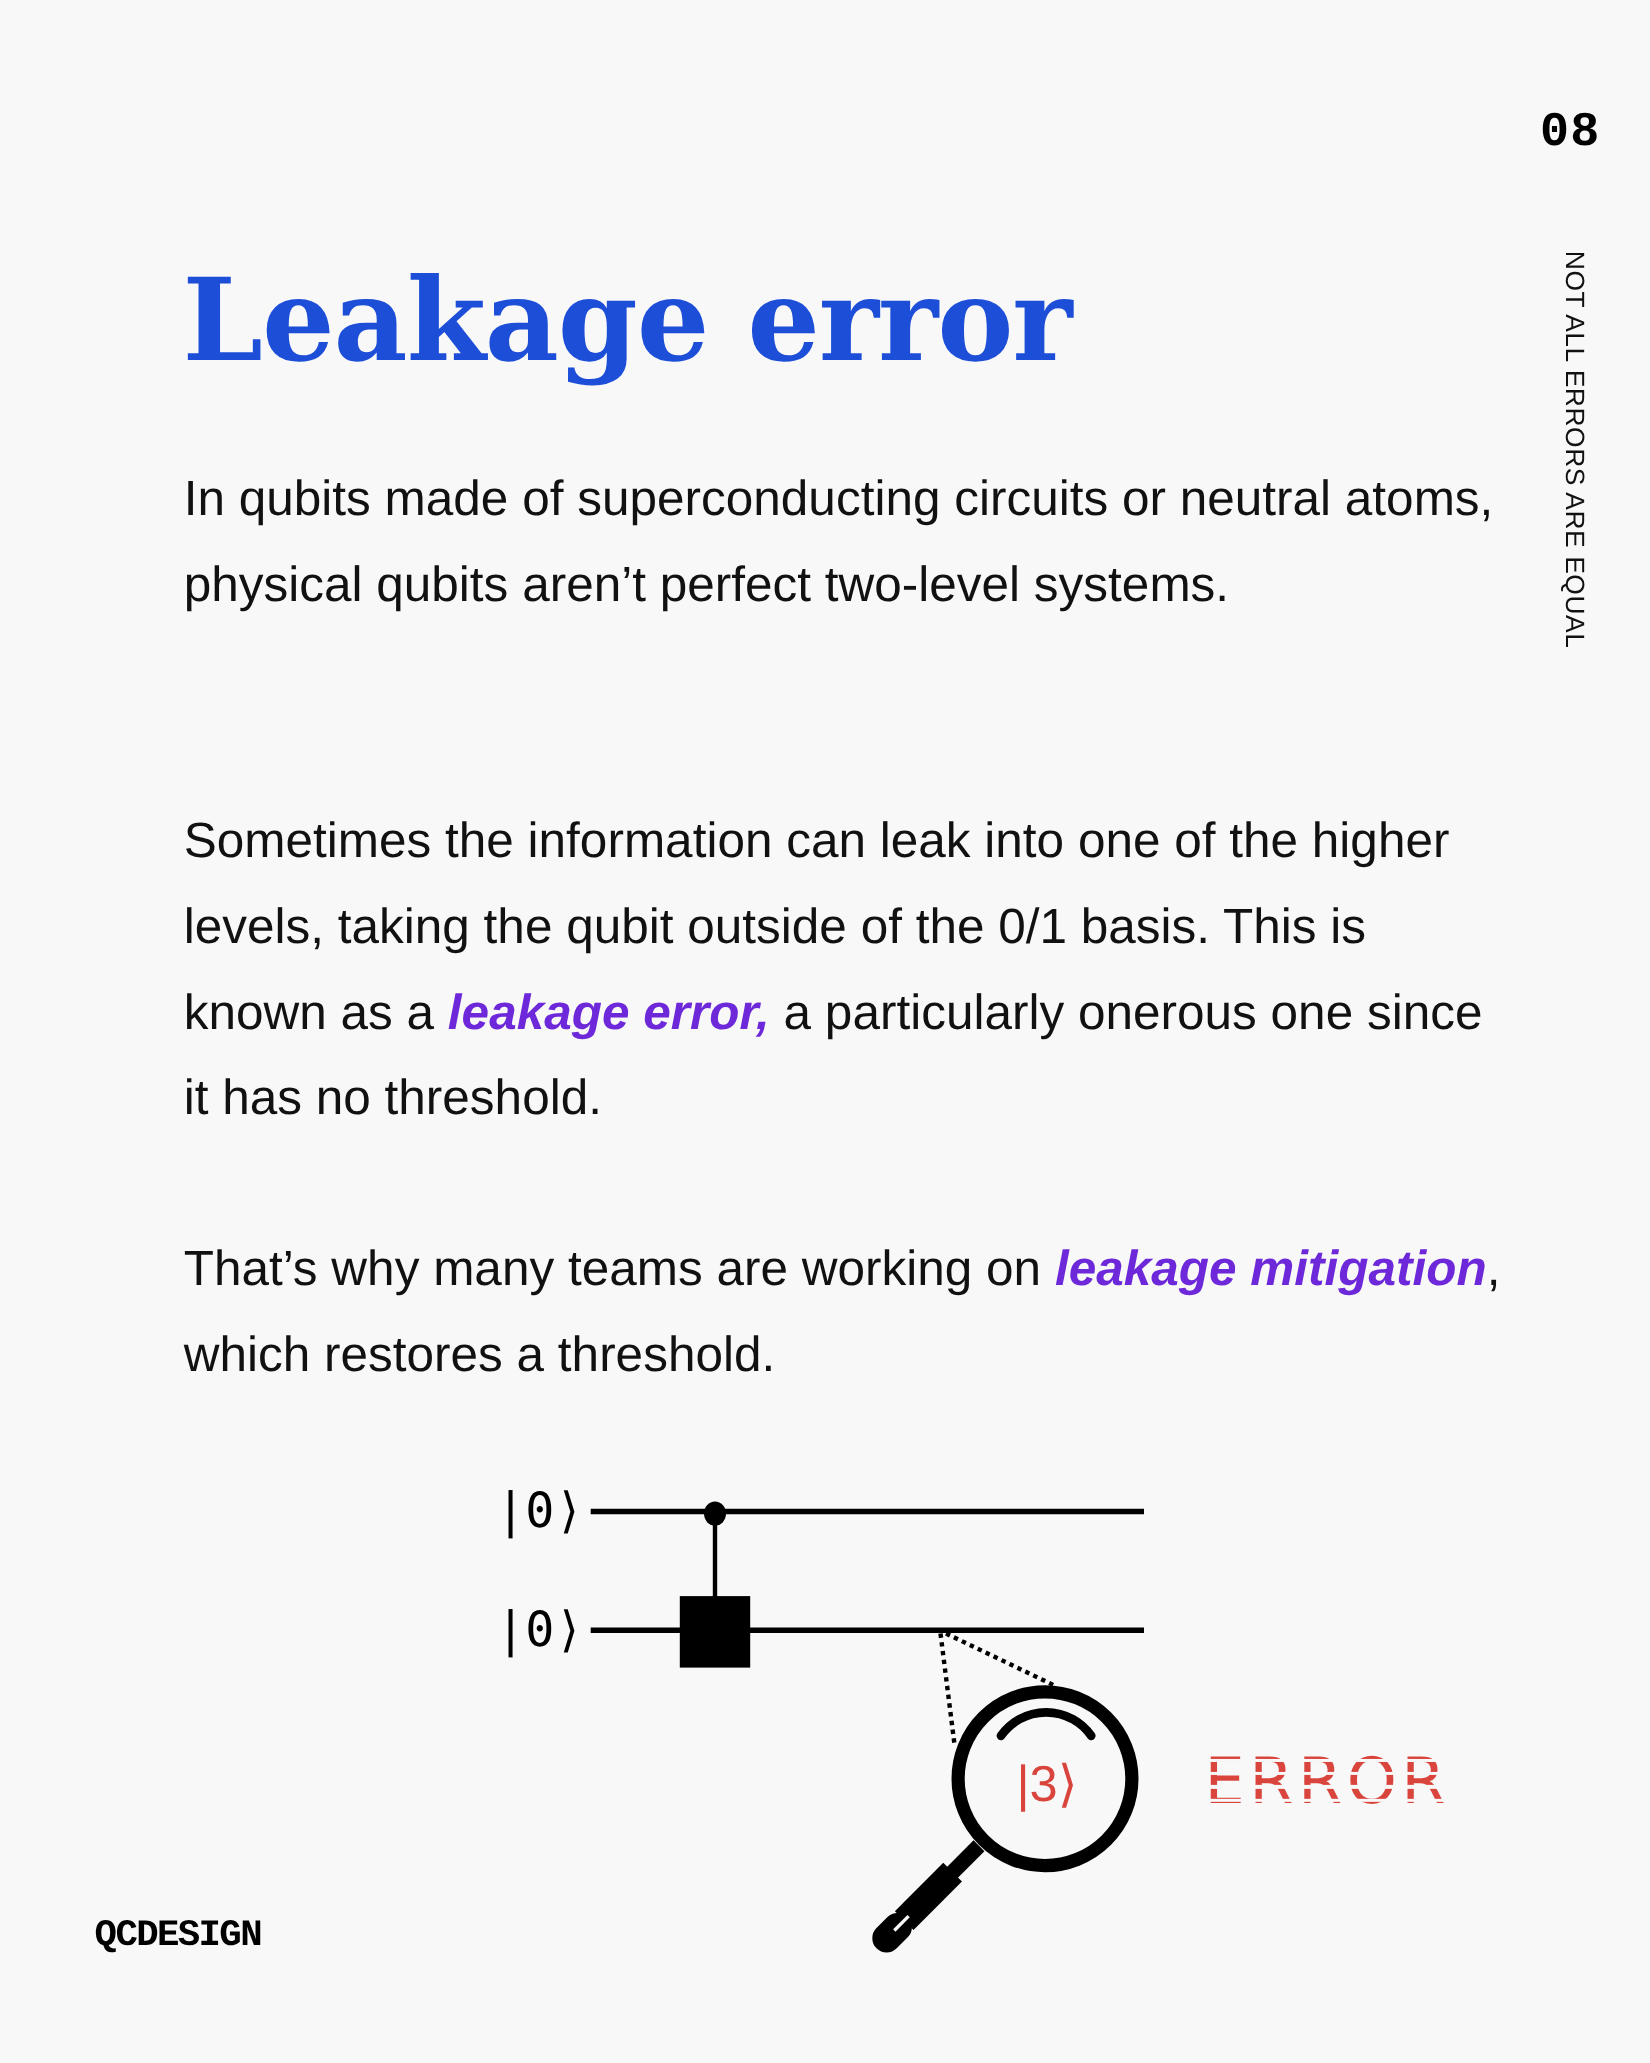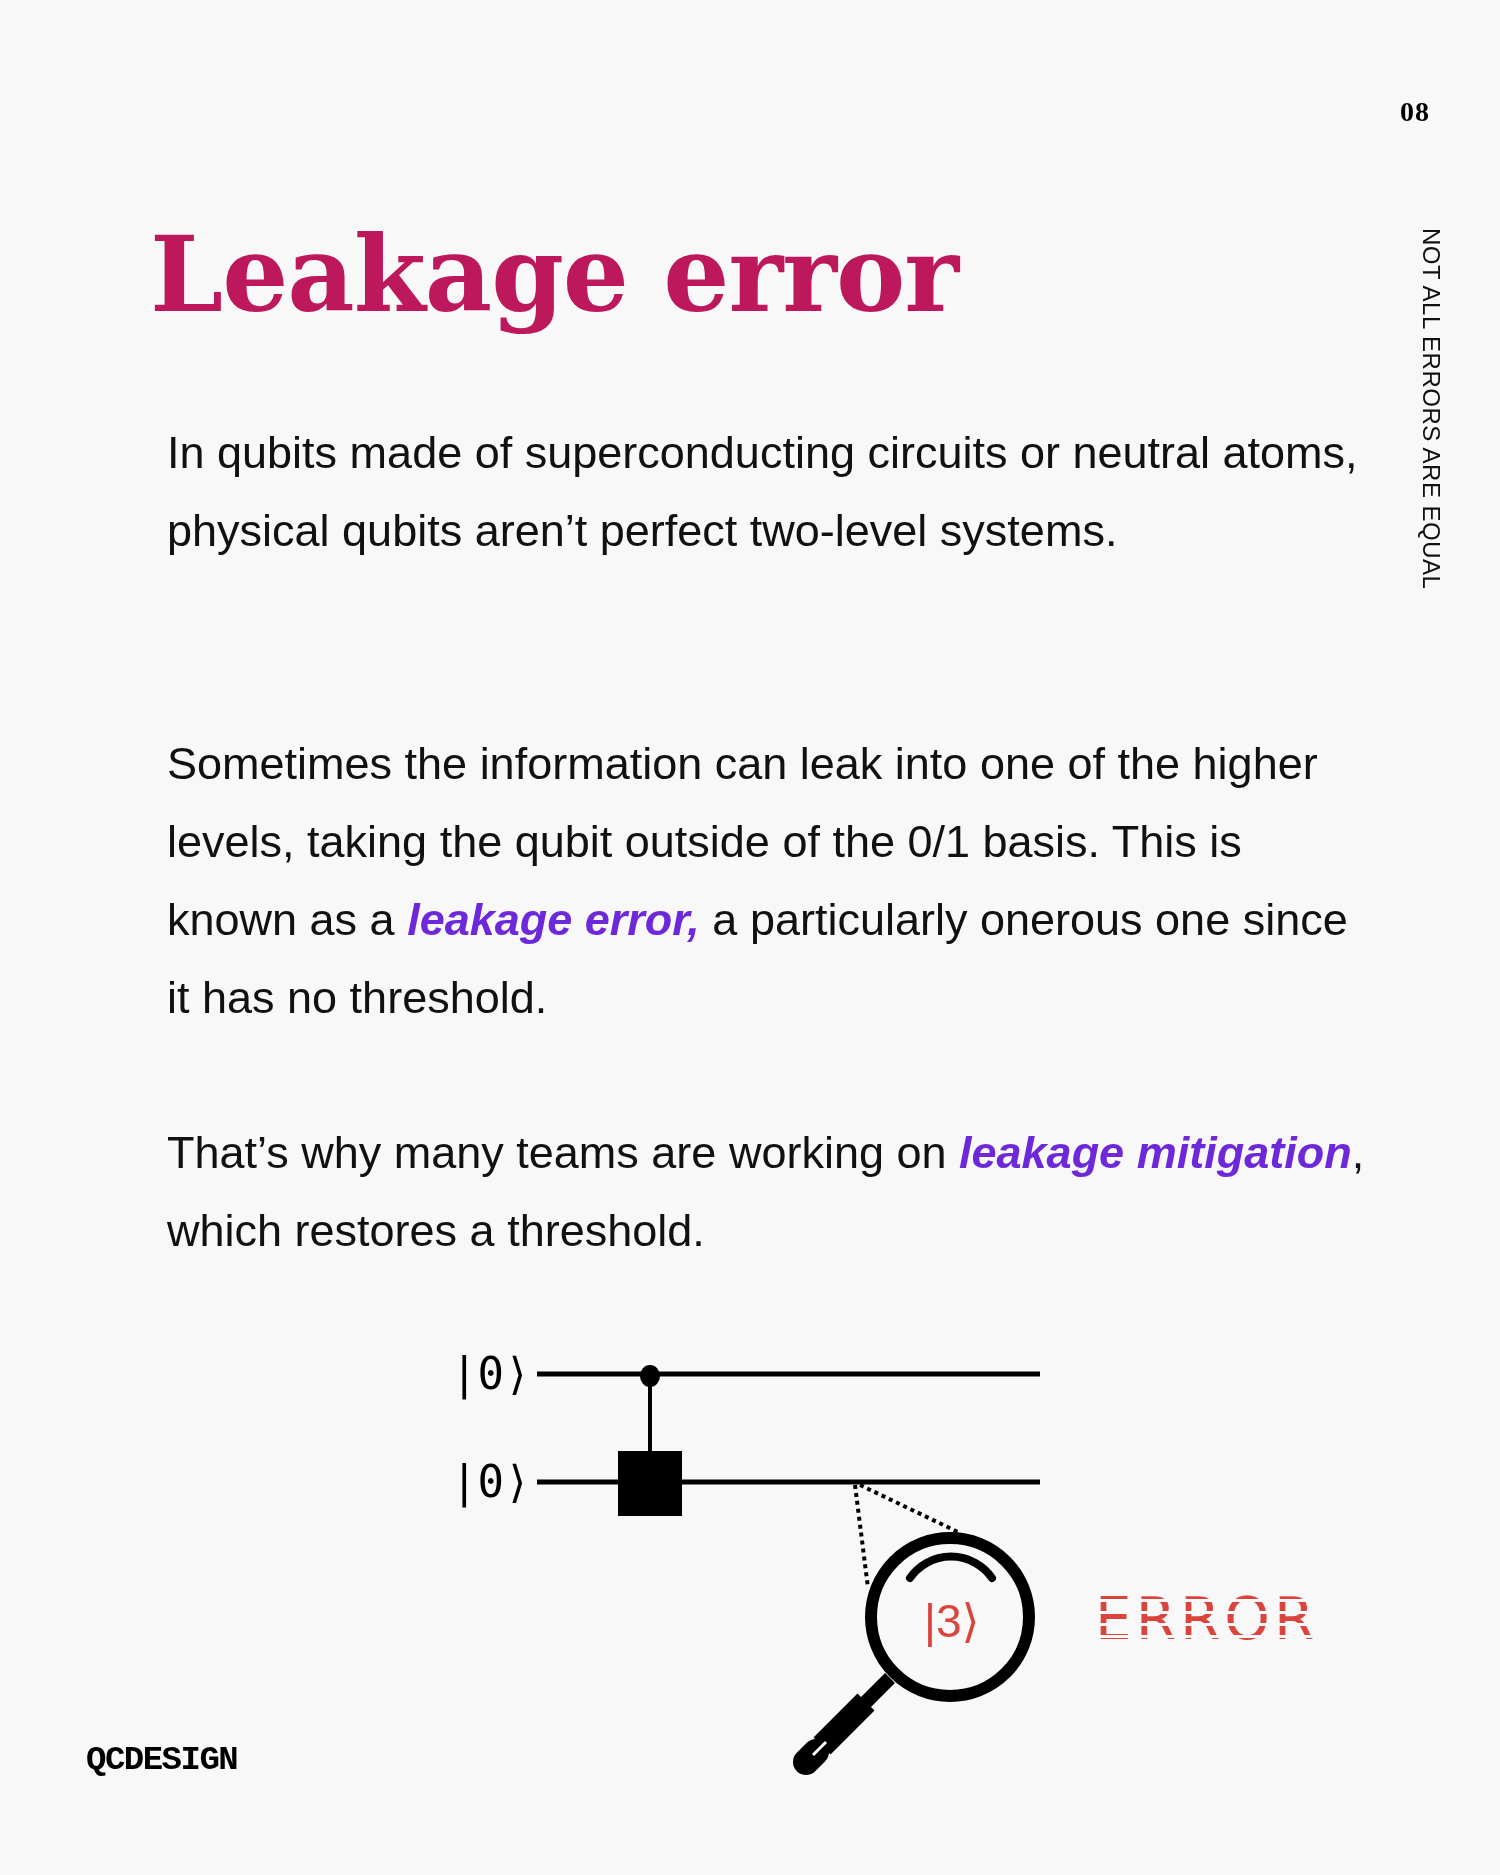--- a/index.html
+++ b/index.html
@@ -6,46 +6,46 @@
   body {
     width: 1500px; height: 1875px;
     background: #f8f8f8;
     position: relative;
     overflow: hidden;
     color: #0a0a0a;
   }
   .page-number {
     position: absolute;
     left: 1400px; top: 96px;
-    font-family: Liberation Serif, serif;
+    font-family: Liberation Mono, monospace;
     font-weight: bold;
-    font-size: 28px;
+    font-size: 44px;
     letter-spacing: 1px;
     color: #000;
   }
   .side-label {
     position: absolute;
     left: 1417px; top: 228px;
     writing-mode: vertical-rl;
     font-family: "Liberation Sans", sans-serif;
     font-size: 24px;
     letter-spacing: 0.5px;
     color: #111;
     white-space: nowrap;
   }
   .title {
     position: absolute;
     left: 150px; top: 218px;
-    margin: 0;
+    margin: 16px;
     font-family: "DejaVu Serif", serif;
     font-weight: bold;
     font-size: 104px;
     letter-spacing: -1px;
     line-height: 1.1;
-    color: #be185d;
+    color: #1d4ed8;
   }
   .body-text {
     position: absolute;
     left: 151px;
     width: 1200px;
     margin: 16px;
     font-family: "Liberation Sans", sans-serif;
     font-size: 45px;
     line-height: 78px;
     color: #111;

